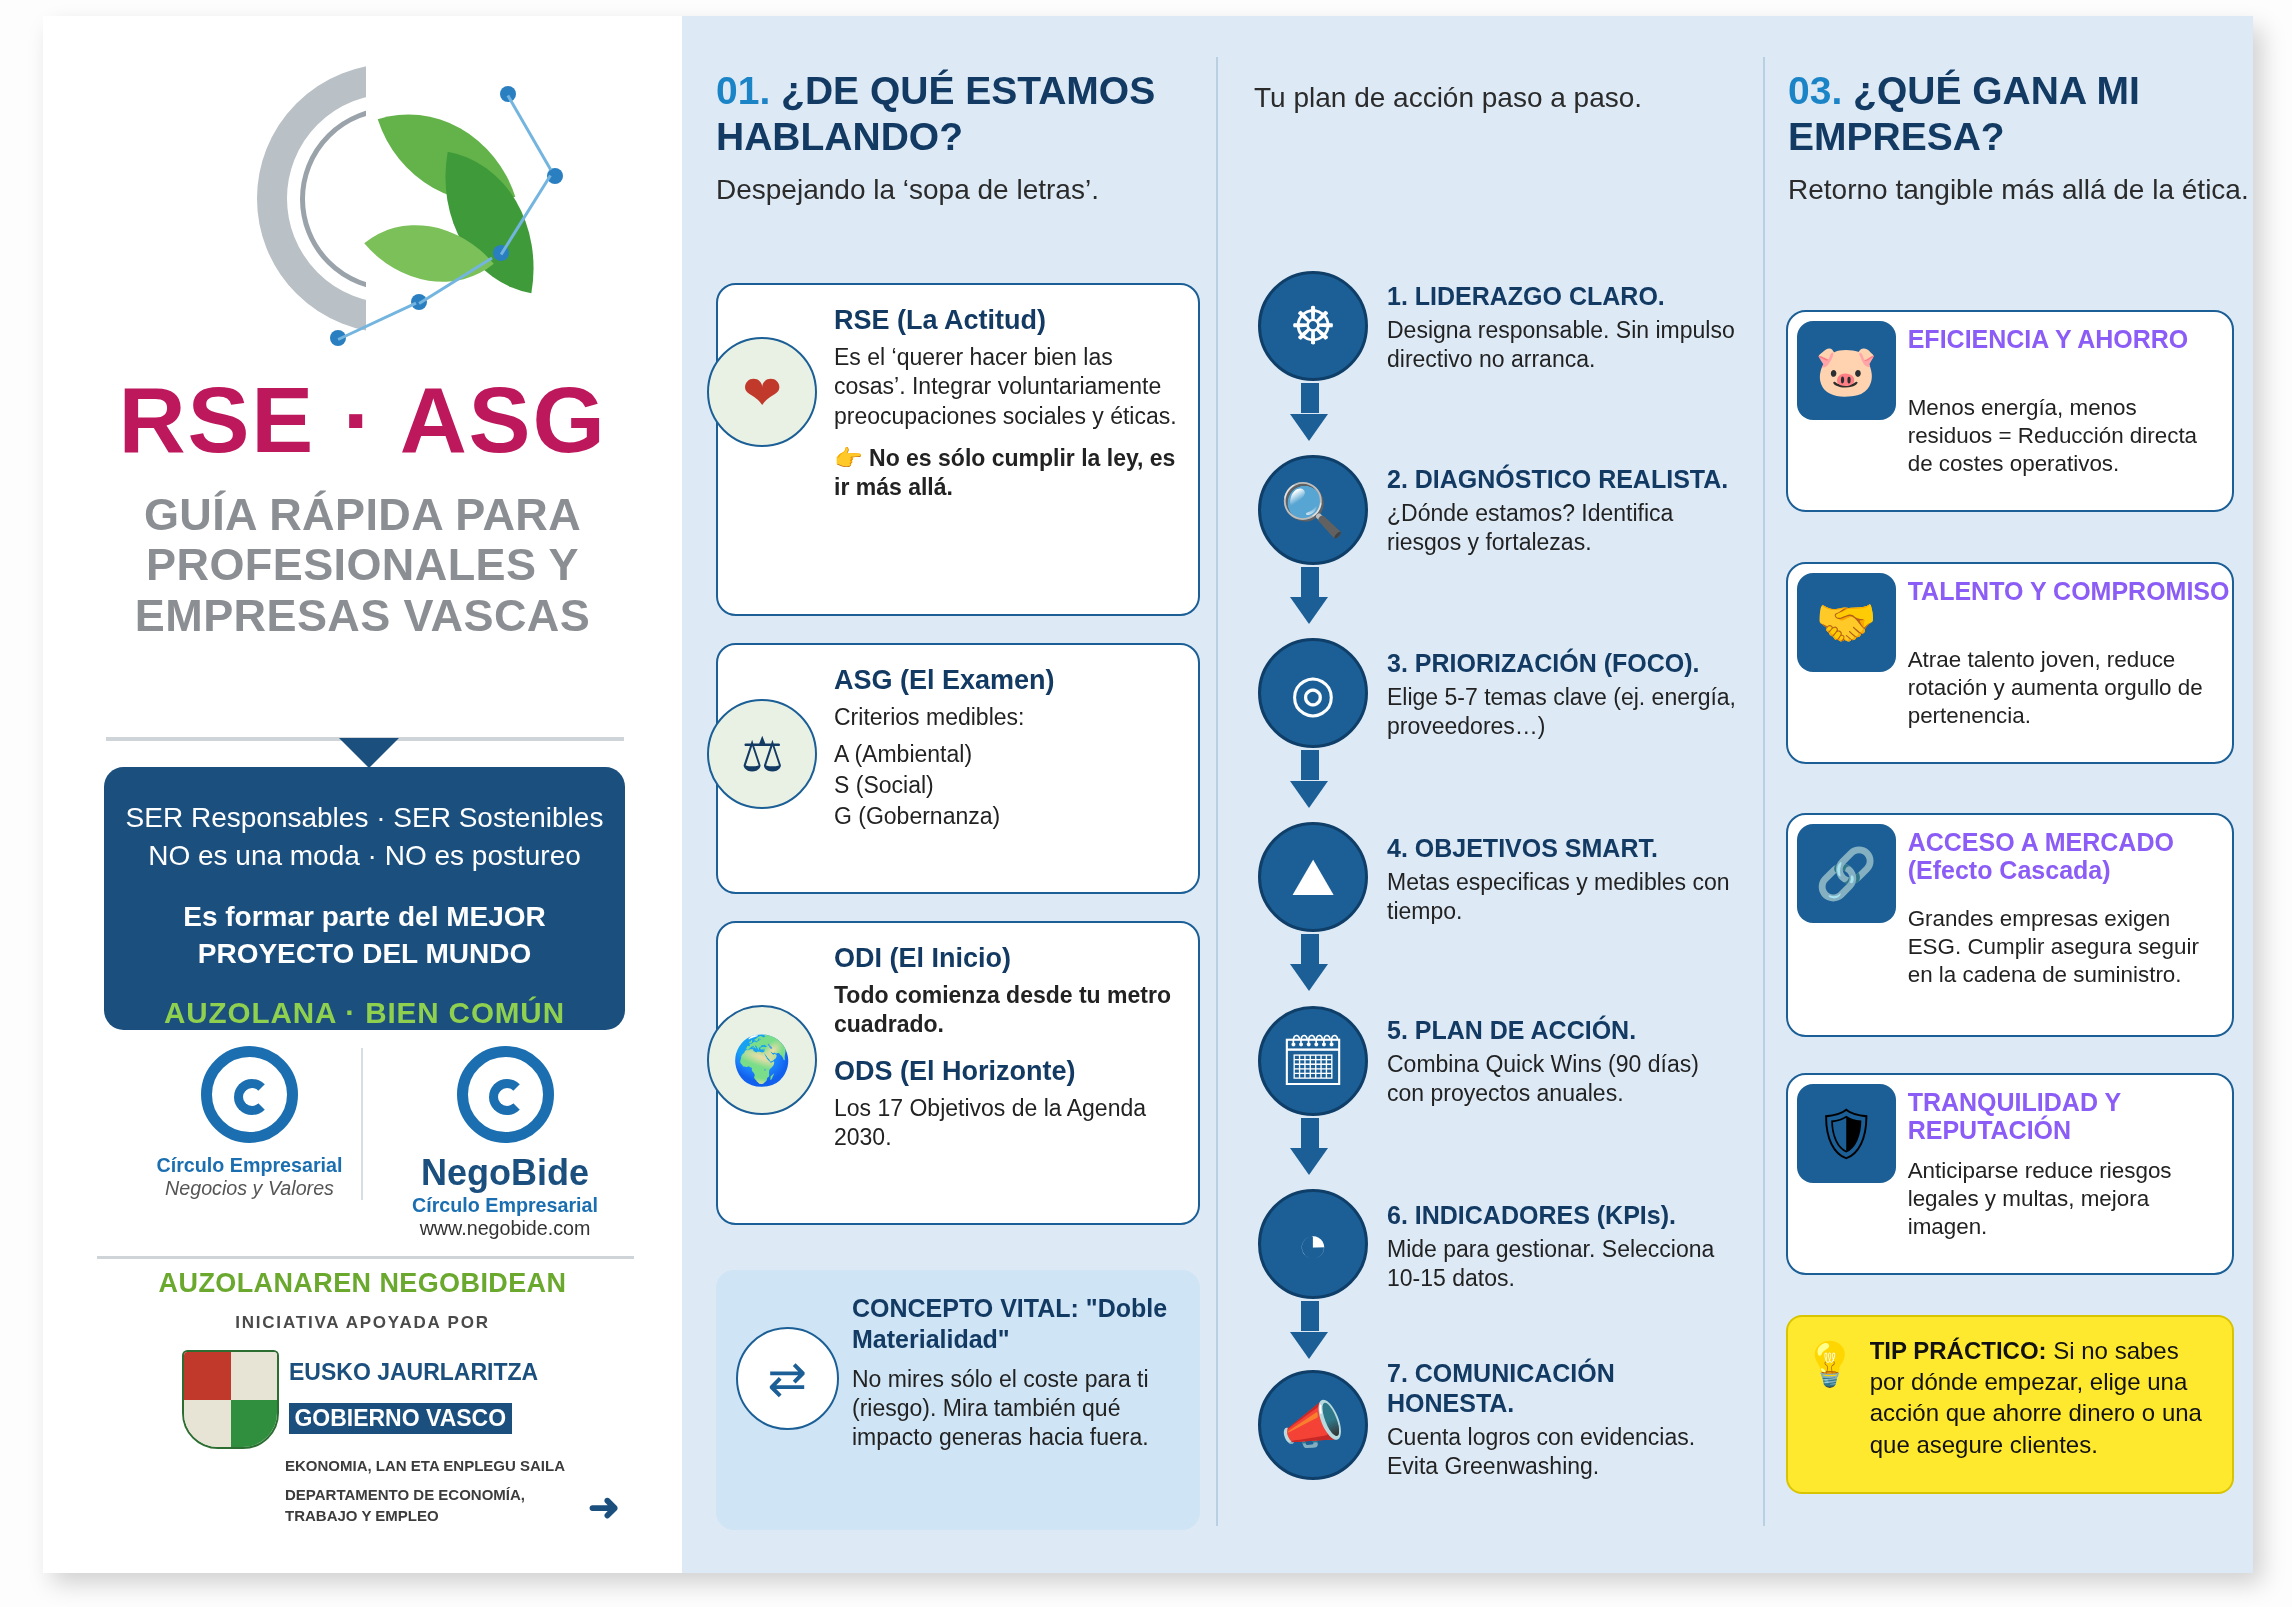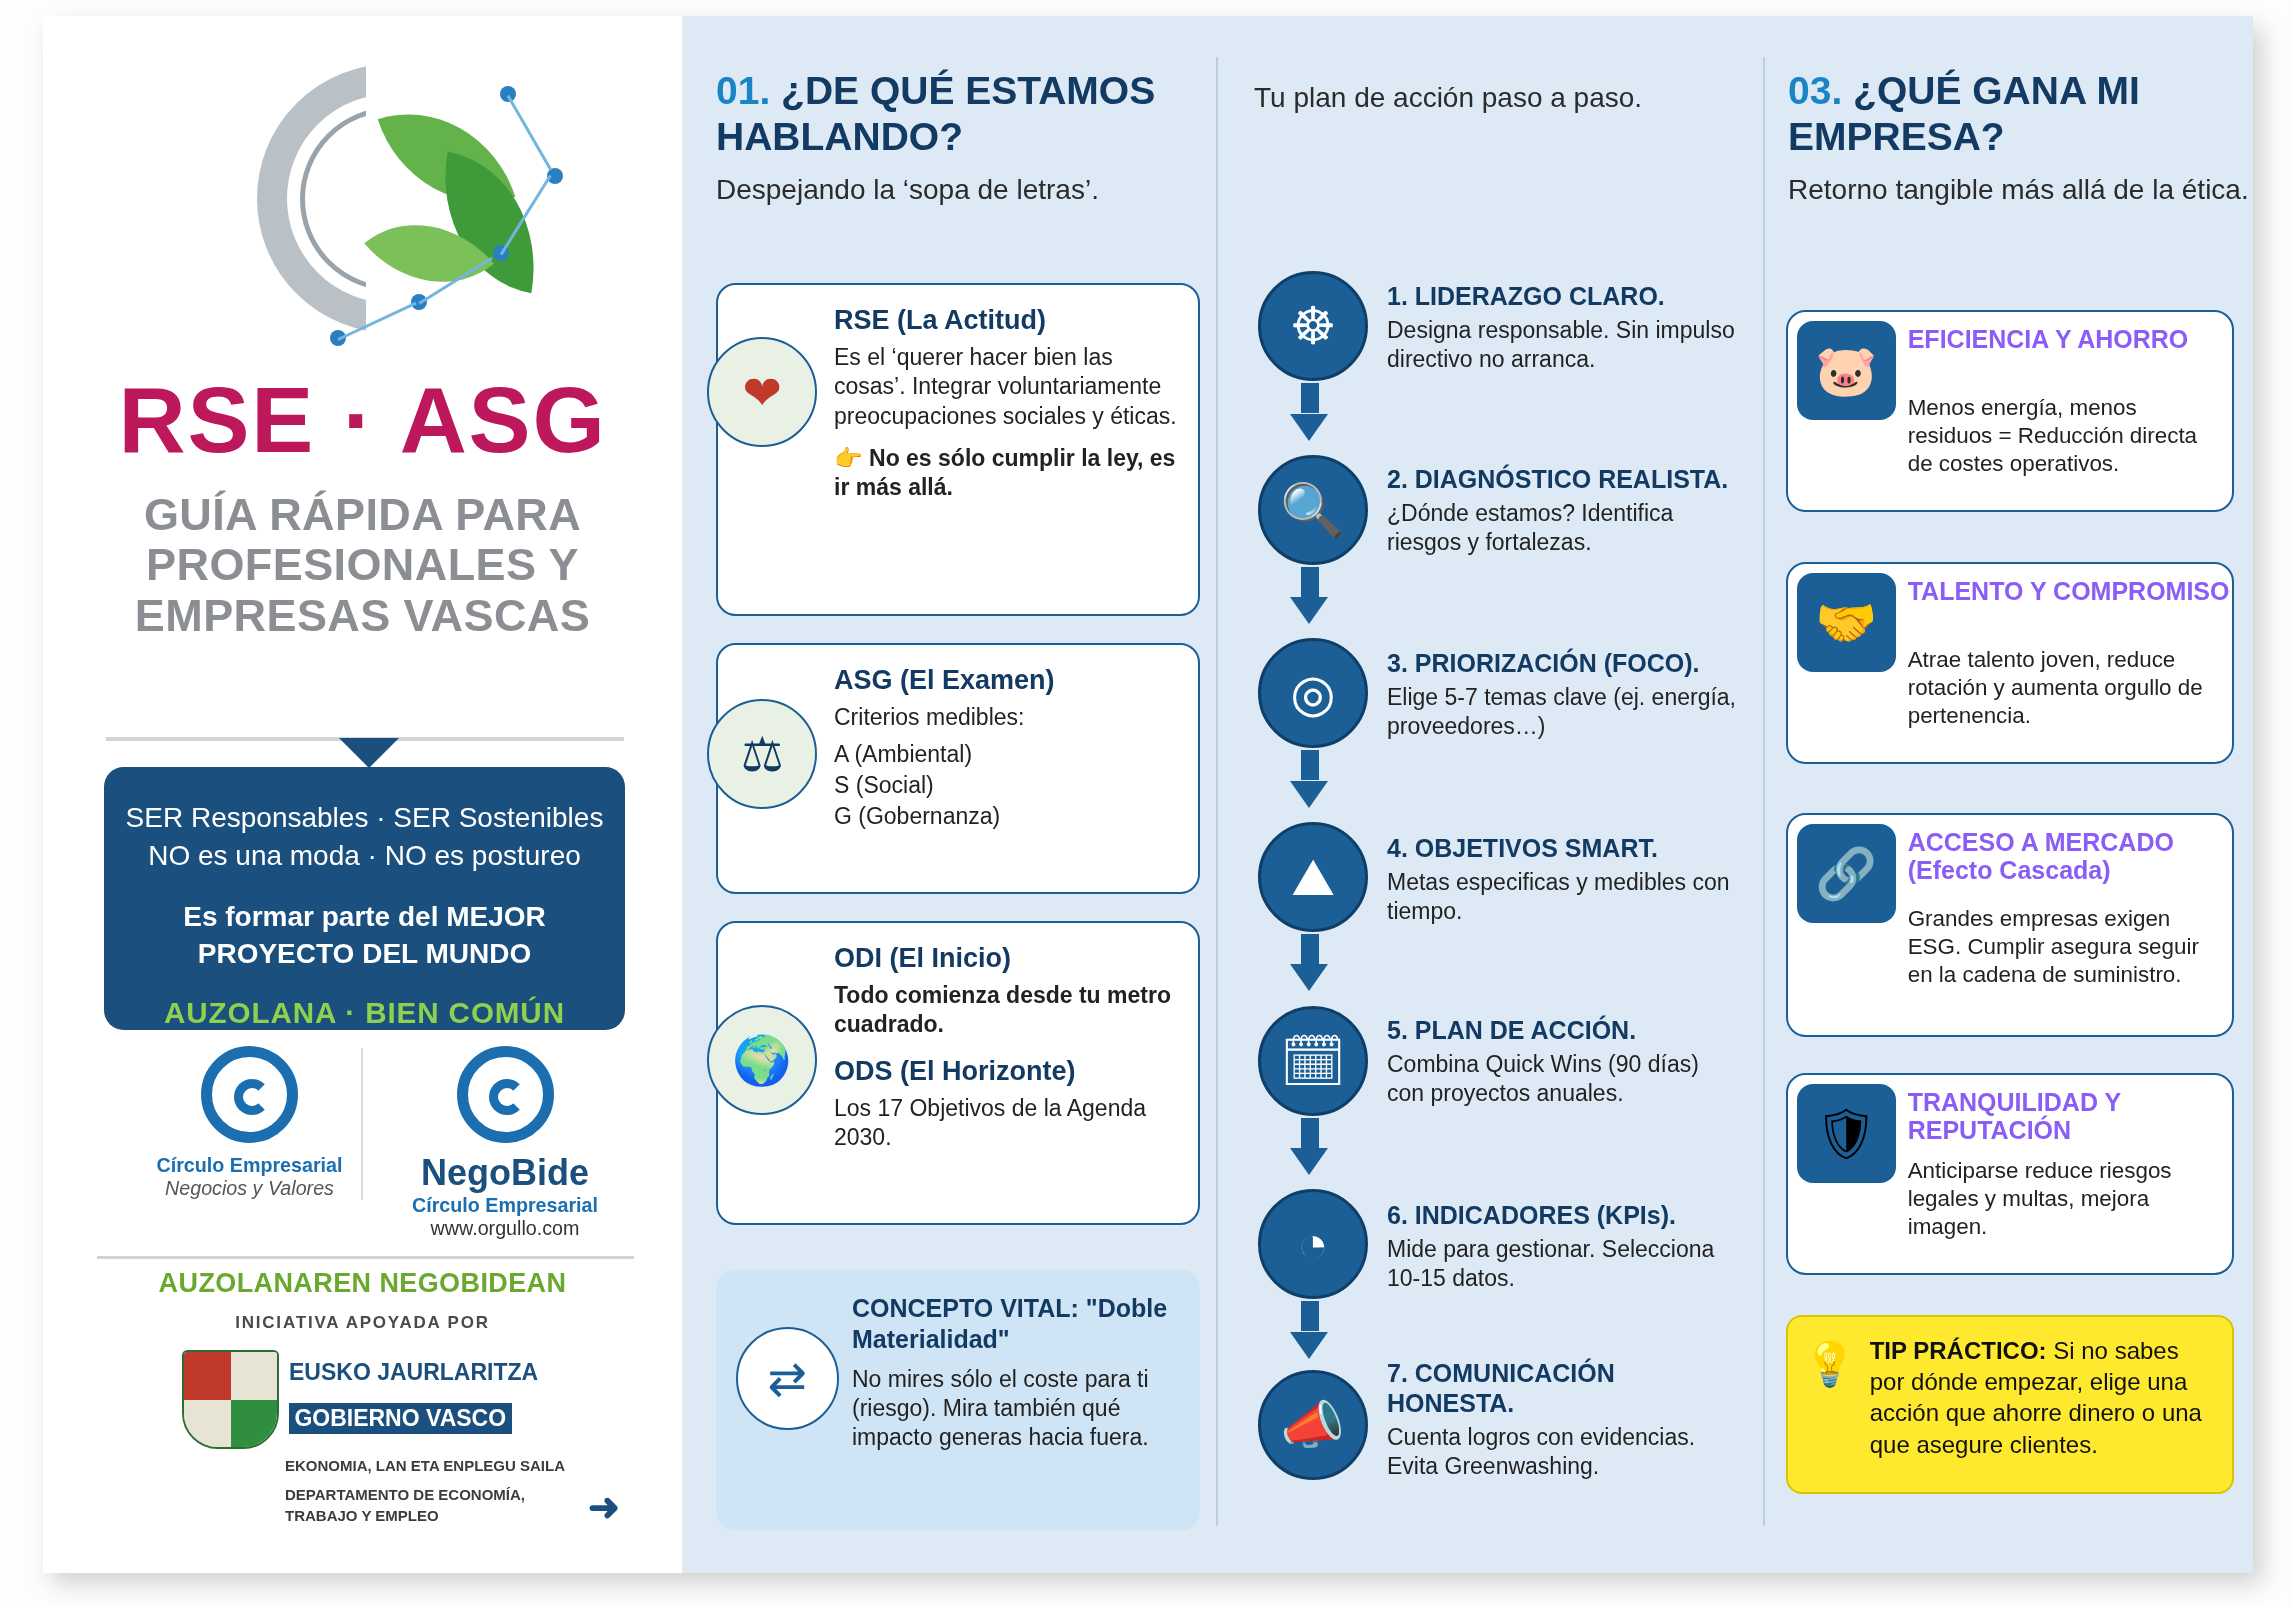--- a/index.html
+++ b/index.html
@@ -139,21 +139,21 @@
             </div>
         <div class="ce" style="margin-top:10.7px;">Círculo Empresarial</div>
         <div class="it">Negocios y Valores</div>
       </div>
       <div class="logoblock" style="left:278px;top:0;width:260px;">
         <div style="display:flex;justify-content:center;">
               <div class="swirl"></div>
             </div>
         <div class="nm" style="margin-top:9px;font-size:36px;">NegoBide</div>
         <div class="ce">Círculo Empresarial</div>
-        <div class="web">www.orgullo.com</div>
+        <div class="web">www.negobide.com</div>
       </div>
     </div>
     <div id="divider-v"></div>
 
     <div id="euskline"></div>
     <div id="eusk">AUZOLANAREN NEGOBIDEAN</div>
     <div id="apoyada">INICIATIVA APOYADA POR</div>
 
     <div id="govbox">
       <div id="shield">

